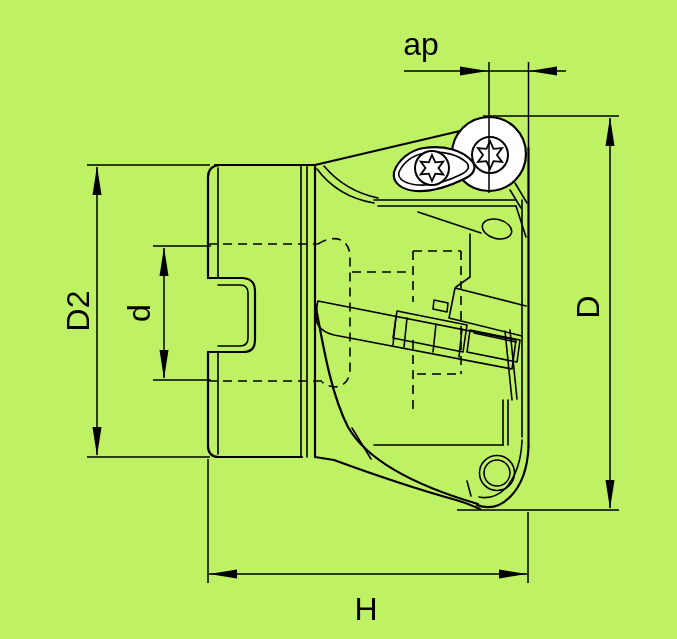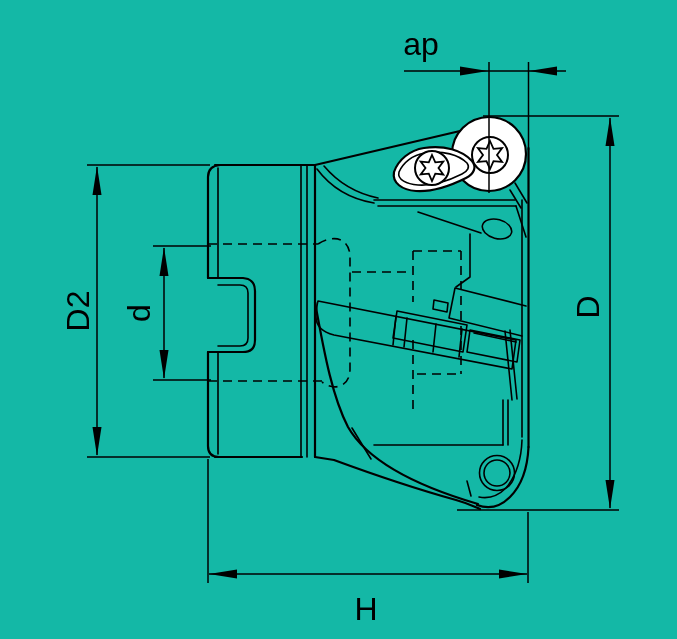--- a/index.html
+++ b/index.html
@@ -4,21 +4,21 @@
 <style>
   html, body {
     margin: 0;
     padding: 0;
     background: #ffffff;
   }
   .stage {
     position: relative;
     width: 677px;
     height: 639px;
-    background: #14b8a6;
+    background: #bef264;
     overflow: hidden;
     font-family: "Liberation Sans", sans-serif;
   }
   svg { display: block; }
   .dim-text {
     font-family: "Liberation Sans", sans-serif;
     font-size: 32px;
     fill: #000000;
   }
   .outline  { fill: none; stroke: #000; stroke-width: 2.2; stroke-linecap: round; stroke-linejoin: round; }

